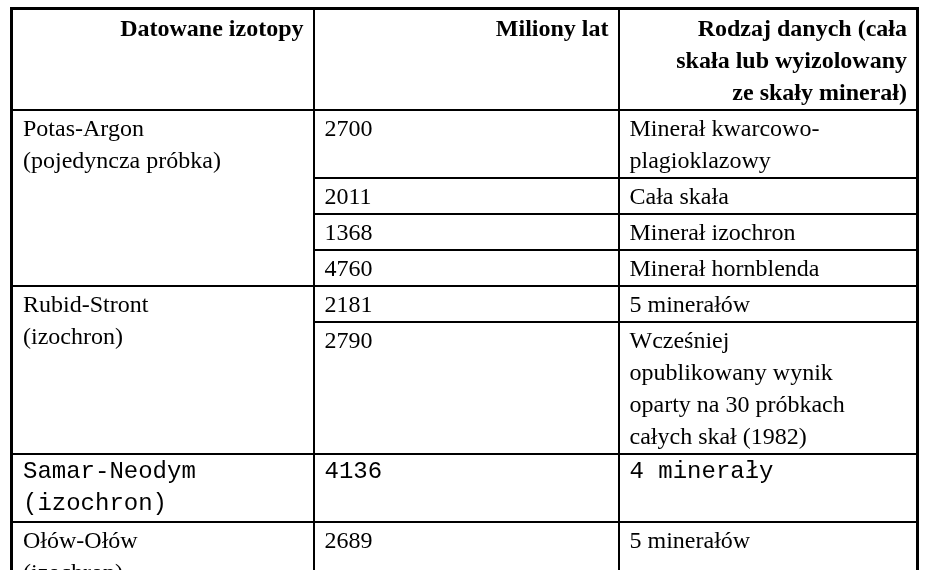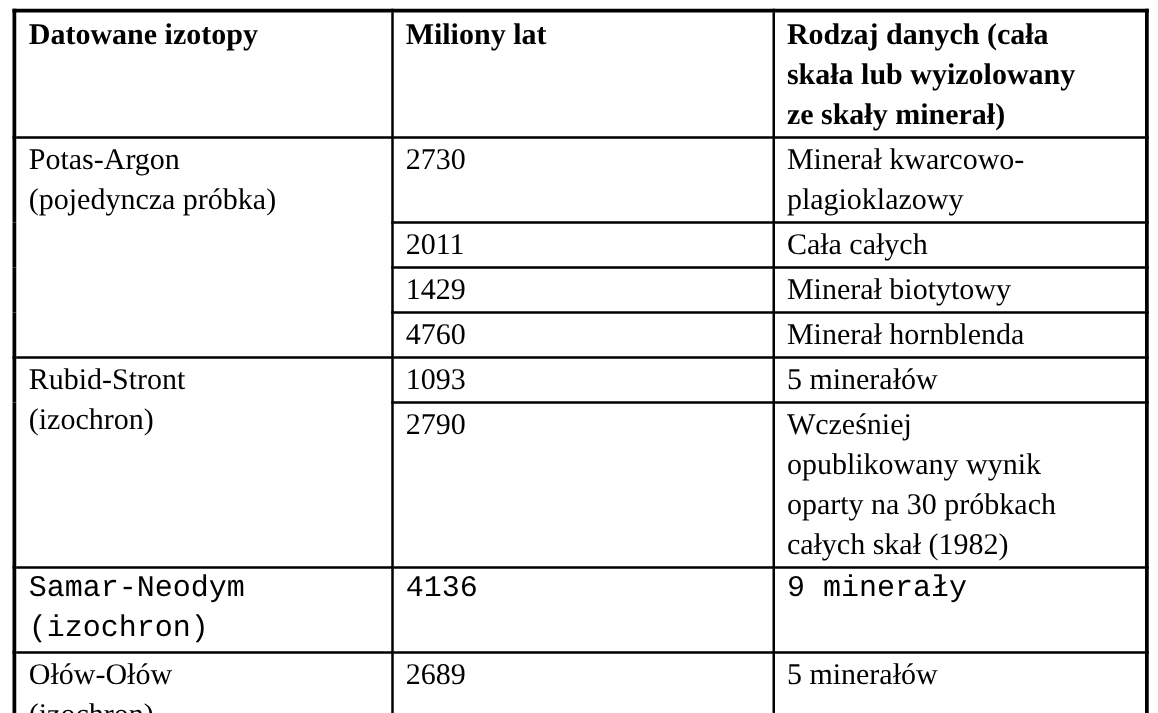--- a/index.html
+++ b/index.html
@@ -30,21 +30,21 @@
     vertical-align: top;
     font-size: 24px;
     line-height: 32px;
     padding: 1px 9px 1px 10px;
     white-space: pre-line;
     overflow: hidden;
     box-sizing: border-box;
   }
   th {
     font-weight: bold;
-    text-align: left;
+    text-align: right;
     padding-top: 2px;
   }
   td {
     text-align: left;
     font-weight: normal;
   }
   tr.h-header  { height: 97px; }
   tr.h-r1 { height: 65px; }
   tr.h-r2 { height: 33px; }
   tr.h-r3 { height: 32px; }
@@ -69,56 +69,56 @@
       <th>Datowane izotopy</th>
       <th>Miliony lat</th>
       <th>Rodzaj danych (cała
 skała lub wyizolowany
 ze skały minerał)</th>
     </tr>
 
     <tr class="h-r1">
       <td rowspan="4">Potas-Argon
 (pojedyncza próbka)</td>
-      <td>2730</td>
+      <td>2700</td>
       <td>Minerał kwarcowo-
 plagioklazowy</td>
     </tr>
     <tr class="h-r2">
       <td>2011</td>
-      <td>Cała całych</td>
+      <td>Cała skała</td>
     </tr>
     <tr class="h-r3">
-      <td>1429</td>
-      <td>Minerał biotytowy</td>
+      <td>1368</td>
+      <td>Minerał izochron</td>
     </tr>
     <tr class="h-r4">
       <td>4760</td>
       <td>Minerał hornblenda</td>
     </tr>
 
     <tr class="h-r5">
       <td rowspan="2">Rubid-Stront
 (izochron)</td>
-      <td>1093</td>
+      <td>2181</td>
       <td>5 minerałów</td>
     </tr>
     <tr class="h-r6">
       <td>2790</td>
       <td>Wcześniej
 opublikowany wynik
 oparty na 30 próbkach
 całych skał (1982)</td>
     </tr>
 
     <tr class="h-r7">
       <td>Samar-Neodym
 (izochron)</td>
       <td>4136</td>
-      <td>9 minerały</td>
+      <td>4 minerały</td>
     </tr>
 
     <tr class="h-r8">
       <td>Ołów-Ołów
 (izochron)</td>
       <td>2689</td>
       <td>5 minerałów</td>
     </tr>
   </tbody>
     </table>

